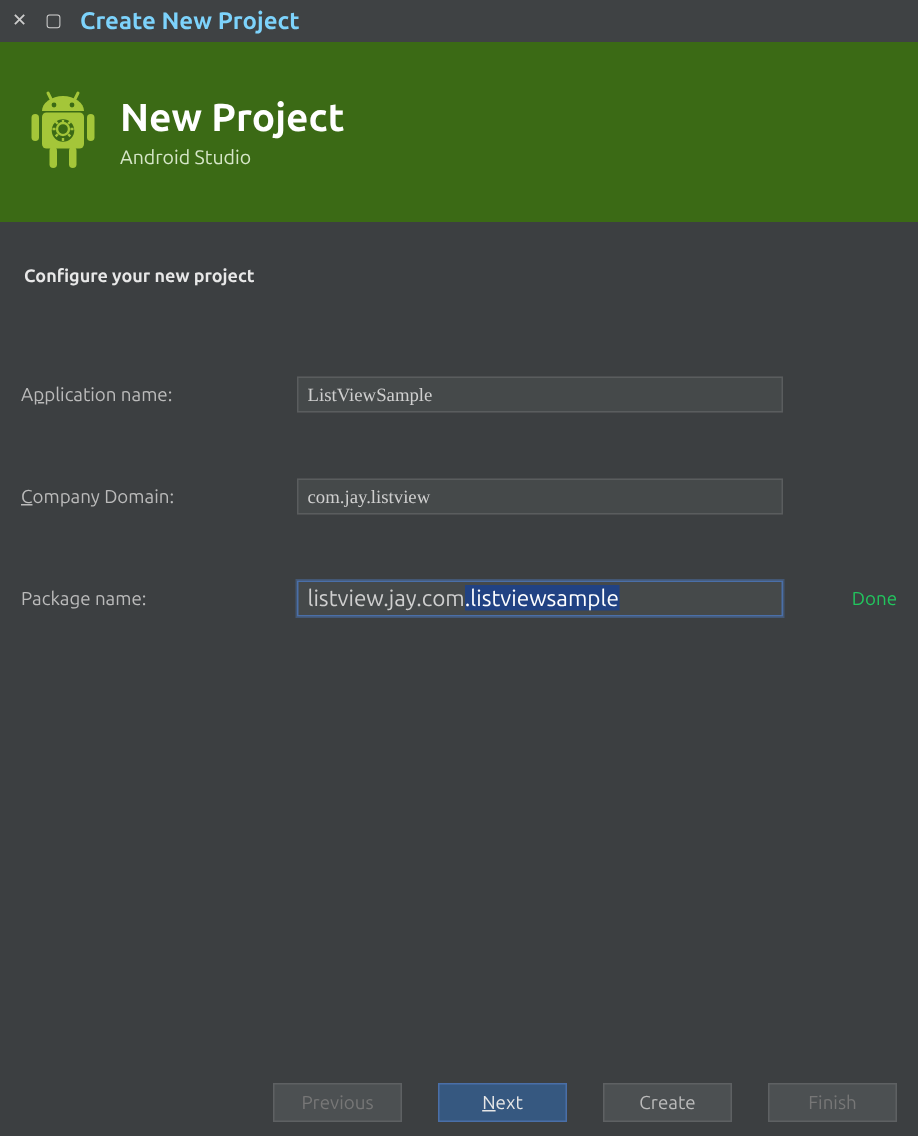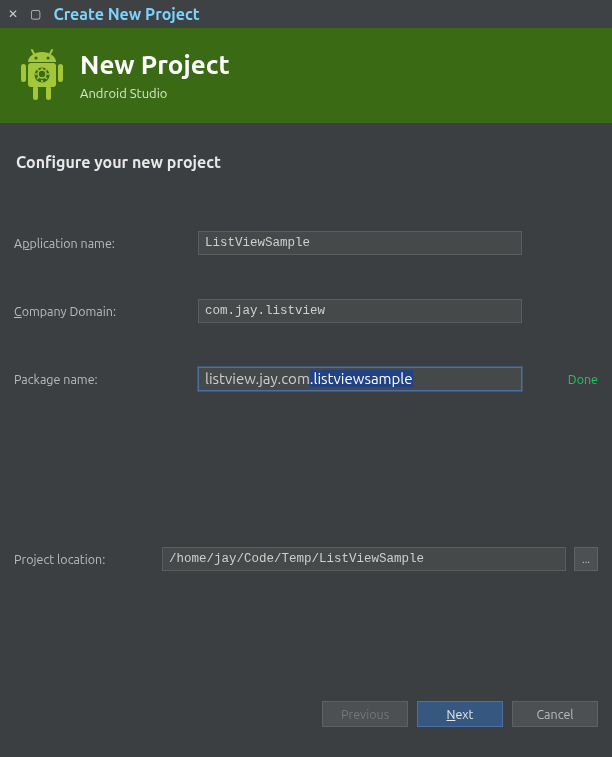--- a/index.html
+++ b/index.html
@@ -27,21 +27,21 @@
       cursor: pointer;
     }
     .titlebar .title {
       font-size: 16px;
       font-weight: bold;
       color: #7dd3fc;
     }
     
     .header {
       background: #3b6a15;
-      height: 95px;
+      height: 120px;
       display: flex;
       align-items: center;
       padding-left: 18px;
       gap: 14px;
     }
     .android-icon svg { display: block; }
     .header-text .h1 {
       font-size: 26px;
       font-weight: bold;
       color: #ffffff;
@@ -50,21 +50,21 @@
     .header-text .h2 {
       font-size: 13px;
       color: #d6e6c8;
       margin-top: 6px;
     }
     
     .body {
       padding: 16px 14px 0 14px;
     }
     .section-title {
-      font-size: 16px;
+      font-size: 12px;
       font-weight: bold;
       color: #e8e8e8;
       margin: 14px 0 60px 2px;
     }
     .form {
       display: grid;
       grid-template-columns: 140px 1fr auto;
       column-gap: 8px;
       row-gap: 10px;
       align-items: center;
@@ -75,21 +75,21 @@
       color: #bbbbbb;
     }
     .underline { text-decoration: underline; }
     .input {
       background: #45494a;
       border: 1px solid #5a5d5e;
       height: 24px;
       padding: 2px 6px;
       color: #cfcfcf;
       font-size: 12.5px;
-      font-family: Liberation Mono, monospace;
+      font-family: Liberation Serif, serif;
       outline: none;
     }
     .input.focused {
       border: 1px solid #4a6fa8;
       box-shadow: 0 0 0 1px rgba(74,111,168,0.5);
     }
     .pkg-wrap {
       position: relative;
       display: flex;
       align-items: center;
@@ -131,24 +131,24 @@
       color: #bbbbbb;
       font-size: 11px;
       display: flex;
       align-items: center;
       justify-content: center;
       cursor: pointer;
     }
     
     .footer {
       position: absolute;
-      bottom: 30px;
+      bottom: 9px;
       right: 14px;
       display: flex;
-      gap: 9px;
+      gap: 24px;
     }
     .btn {
       height: 26px;
       min-width: 86px;
       background: #4c5052;
       border: 1px solid #5e6163;
       color: #bbbbbb;
       font-size: 12.5px;
       display: flex;
       align-items: center;
@@ -219,33 +219,29 @@
     <div class="lbl">Package name:</div>
     <div class="pkg-wrap">
       <input class="input focused" type="text" value="" style="color: transparent; caret-color: rgb(255, 255, 255);">
       <div class="pkg-overlay"><span>listview.jay.com</span><span class="sel">.listviewsample</span></div>
     </div>
     <span class="done-link">Done</span>
   </div>
 
   <div class="spacer-row"></div>
 
-  <div class="loc-row">
-    <div class="lbl">Project location:</div>
-    <input class="input" type="text" value="/home/jay/Code/Temp/ListViewSample" style="">
-    <div class="browse-btn">
-        <span>...</span>
-      </div>
-  </div>
 </div>
 
 <div class="footer">
   <div class="btn disabled">
       <span>Previous</span>
     </div>
   <div class="btn primary">
       <span class="underline">N</span>
       <span>ext</span>
     </div>
   <div class="btn">
-      <span>Cancel</span>
+      <span>Create</span>
+    </div>
+  <div class="btn disabled">
+      <span>Finish</span>
     </div>
 </div>
 
 </body></html>

